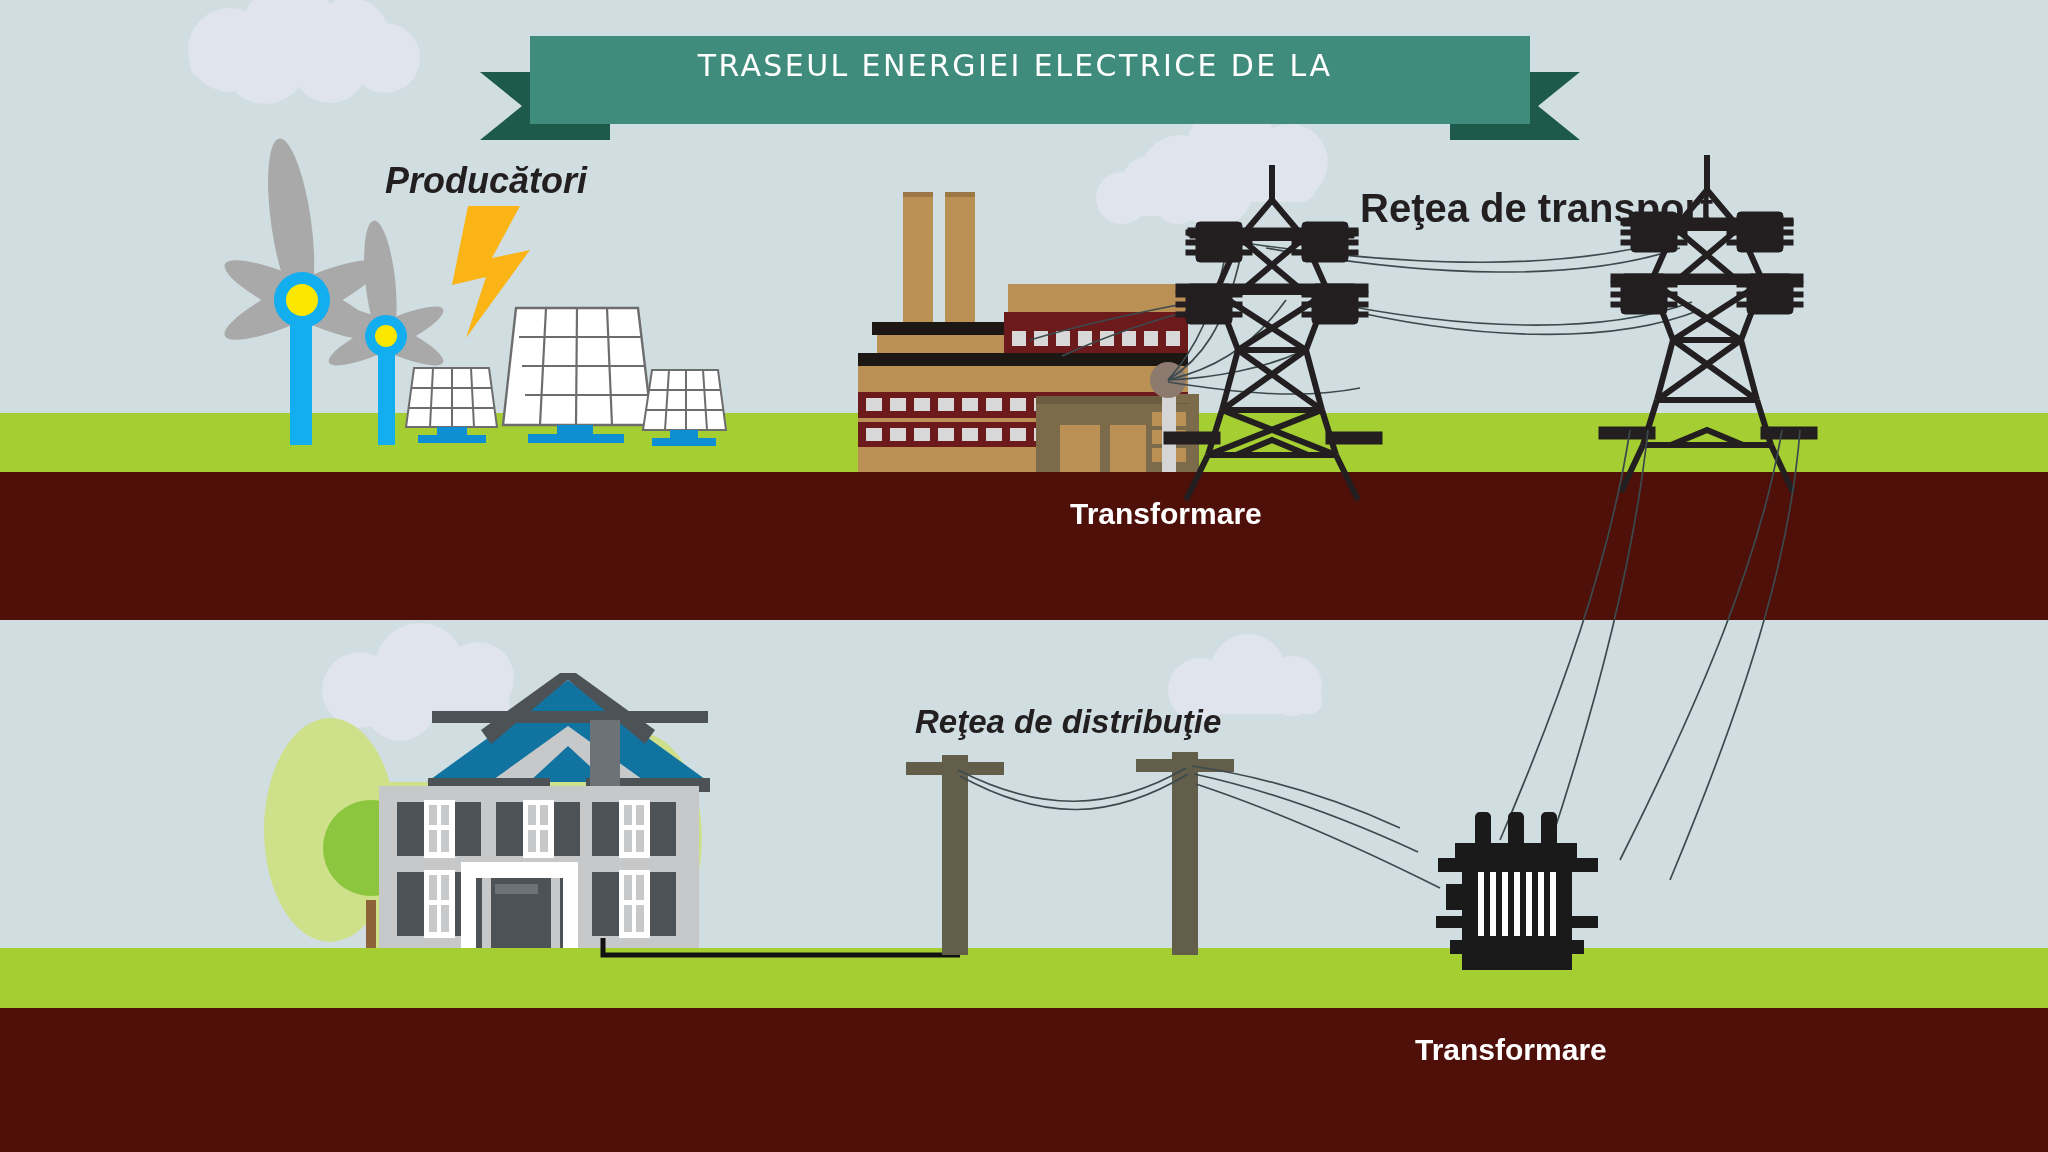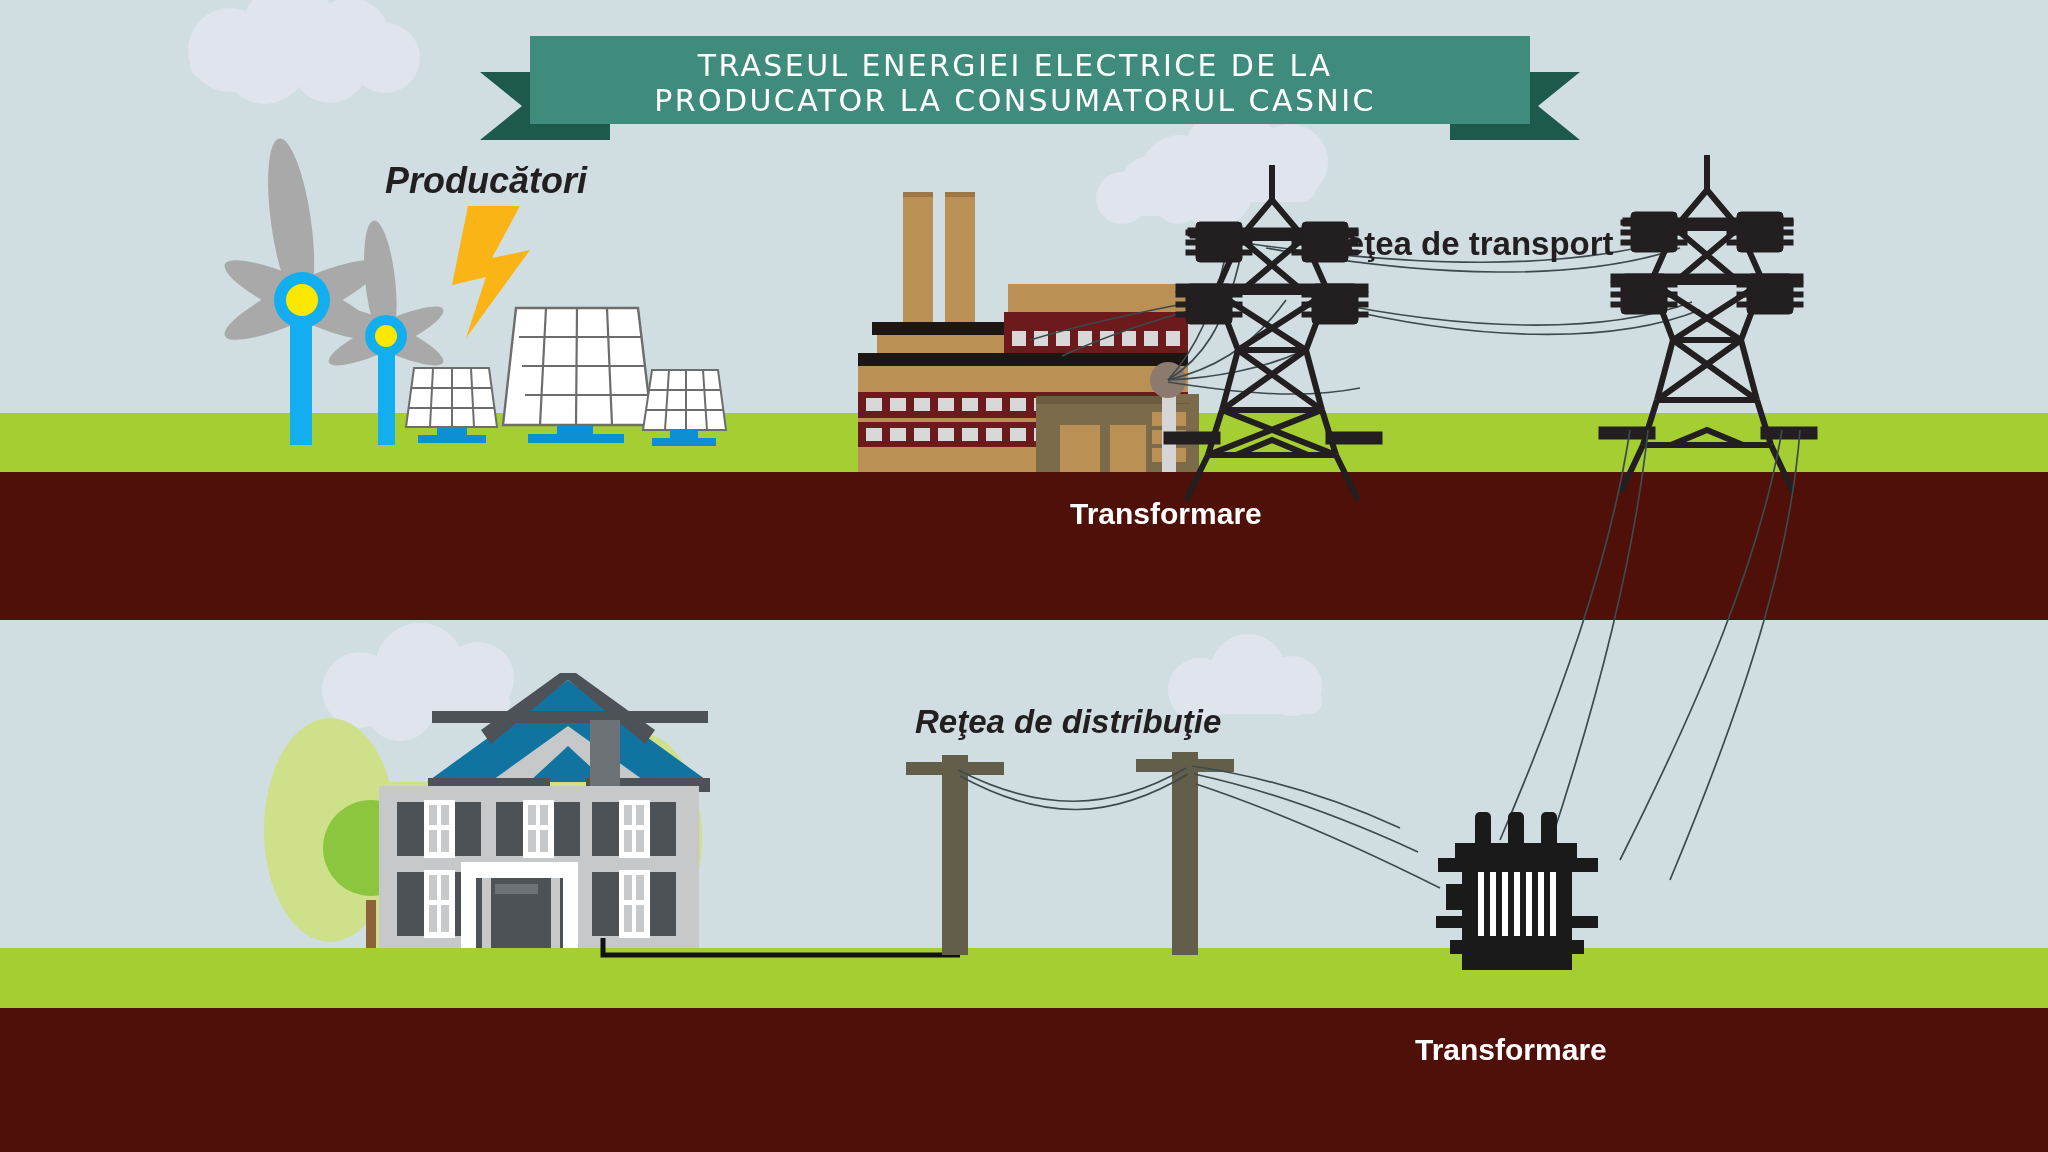--- a/index.html
+++ b/index.html
@@ -3,21 +3,21 @@
 <meta charset="utf-8">
 <style>
   html,body{margin:0;padding:0;background:#ced (0,0,0,0);}
   body{width:2048px;height:1152px;overflow:hidden;font-family:"Liberation Sans",sans-serif;}
   #stage{position:relative;width:2048px;height:1152px;background:#d0dee2;overflow:hidden;padding-left:8px;}
   .abs{position:absolute;}
   svg{display:block;}
   #scene{position:absolute;left:0;top:0;width:2048px;height:1152px;}
   .lbl{position:absolute;font-weight:bold;color:#231f20;white-space:nowrap;}
   #lbl-producatori{left:385px;top:160px;font-size:36px;font-style:italic;}
-  #lbl-transport{left:1322px;top:186px;font-size:33px;margin-top:39px;}
+  #lbl-transport{left:1360px;top:186px;font-size:40px;}
   #lbl-distributie{left:915px;top:703px;font-size:33px;font-style:italic;}
   #lbl-transf-1{left:1070px;top:497px;font-size:30px;color:#ffffff;}
   #lbl-transf-2{left:1415px;top:1033px;font-size:30px;color:#ffffff;}
   #banner-text{position:absolute;left:540px;top:48px;width:950px;text-align:center;
      color:#ffffff;font-size:30px;line-height:35px;letter-spacing:2.4px;font-family:"DejaVu Sans",sans-serif;}
   .bl{display:block;}
 </style>
 </head>
 <body>
 
@@ -487,21 +487,20 @@
   </svg>
 
   <svg class="abs" style="left:480px;top:36px;" width="1100" height="108" viewBox="0 0 1100 108">
     <path d="M0 36 L130 36 L130 104 L0 104 L42 70 Z" fill="#1d5a4c"></path>
     <path d="M1100 36 L970 36 L970 104 L1100 104 L1058 70 Z" fill="#1d5a4c"></path>
     <rect x="50" y="0" width="1000" height="88" fill="#3f8c7c"></rect>
   </svg>
 
   <div id="banner-text">
     <span class="bl">TRASEUL ENERGIEI ELECTRICE DE LA</span>
-    <span class="bl">PRODUCATOR LA CONSUMATORUL CASNIC</span>
   </div>
 
   <div class="lbl" id="lbl-producatori">Producători</div>
   <div class="lbl" id="lbl-transport">Reţea de transport</div>
   <div class="lbl" id="lbl-distributie">Reţea de distribuţie</div>
   <div class="lbl" id="lbl-transf-1">Transformare</div>
   <div class="lbl" id="lbl-transf-2">Transformare</div>
 
 </div>
 

